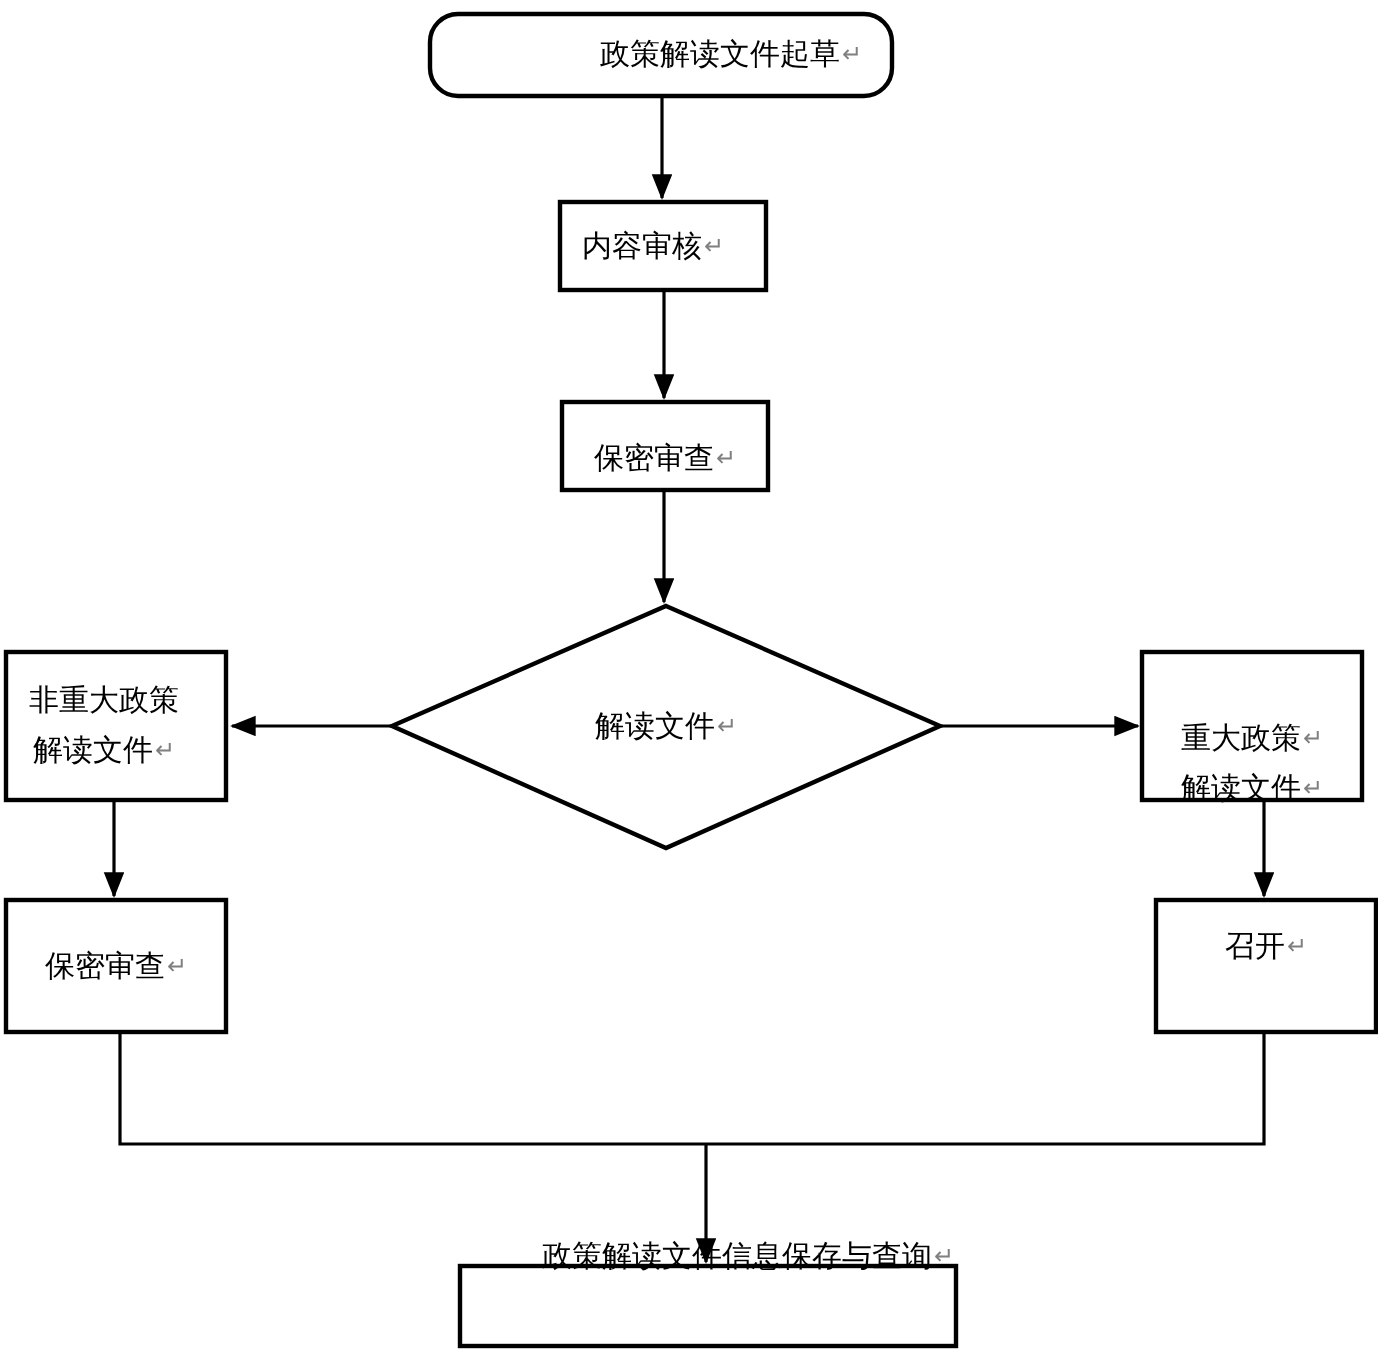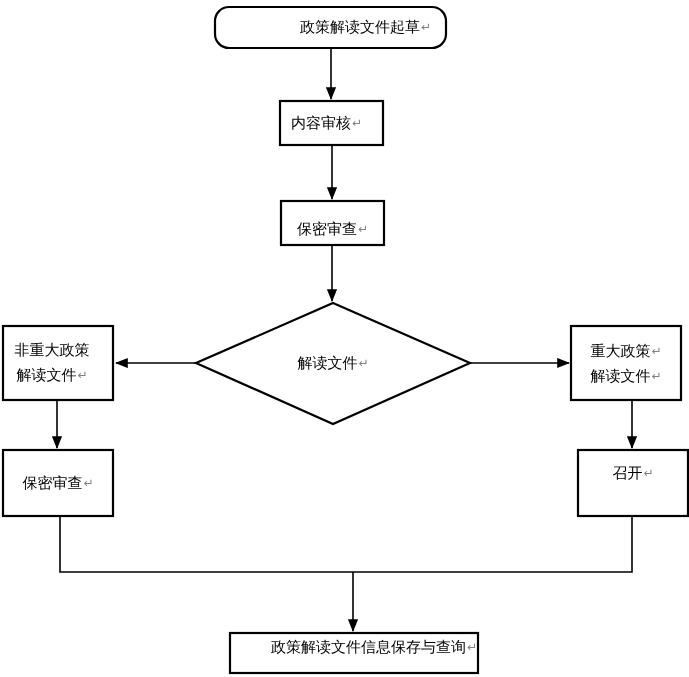--- a/index.html
+++ b/index.html
@@ -125,30 +125,30 @@
 
   <div class="node-label" style="left:213px; top:333px; width:240px; height:60px;">
     <span class="ln"><span>解读文件</span><span class="pilcrow">↵</span></span>
   </div>
 
   <div class="node-label" style="left:3px; top:326px; width:98px; height:74px;">
     <span class="ln"><span>非重大政策</span></span>
     <span class="ln"><span>解读文件</span><span class="pilcrow">↵</span></span>
   </div>
 
-  <div class="node-label" style="left:571px; top:326px; width:110px; height:76px;">
+  <div class="node-label" style="left:571px; top:344px; width:110px; height:76px;">
     <span class="ln"><span>重大政策</span><span class="pilcrow">↵</span></span>
     <span class="ln"><span>解读文件</span><span class="pilcrow">↵</span></span>
   </div>
 
   <div class="node-label" style="left:3px; top:450px; width:110px; height:66px;">
     <span class="ln"><span>保密审查</span><span class="pilcrow">↵</span></span>
   </div>
 
   <div class="node-label" style="left:578px; top:450px; width:110px; height:46px;gap:44px;">
     <span class="ln"><span>召开</span><span class="pilcrow">↵</span></span>
   </div>
 
-  <div class="node-label" style="left:230px; top:627px; width:288px; height:40px;">
+  <div class="node-label" style="left:230px; top:608px; width:288px; height:40px;">
     <span class="ln"><span>政策解读文件信息保存与查询</span><span class="pilcrow">↵</span></span>
   </div>
 
 </div>
 
 </body></html>

